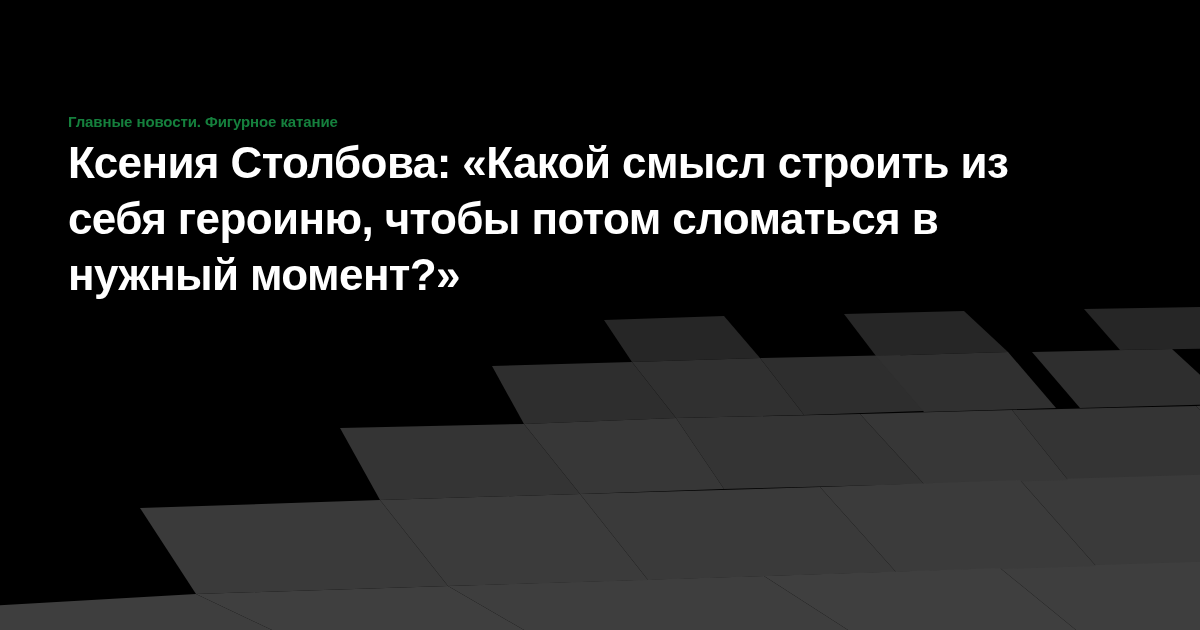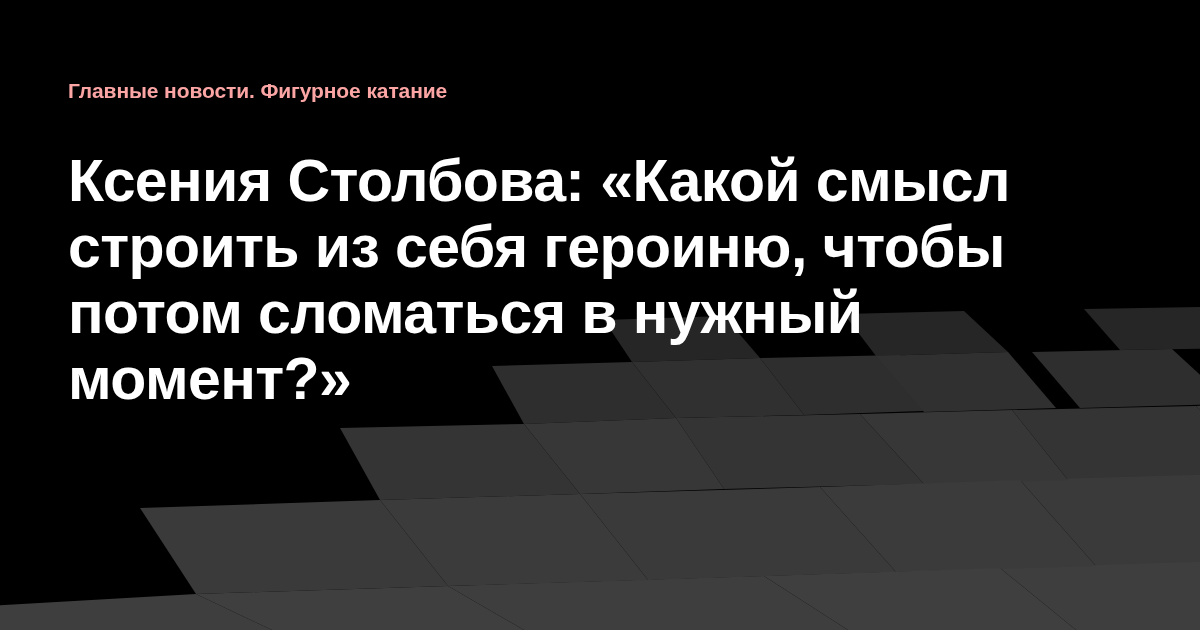--- a/index.html
+++ b/index.html
@@ -25,33 +25,32 @@
   }
   .floor svg { display:block; width:1200px; height:330px; }
   
   .content {
     position:absolute;
     left:68px; top:0;
     width:1060px;
     z-index:3;
   }
   .kicker {
-    margin-top:78px;
-    font-size:21px;
+    margin-top:109px;
+    font-size:15px;
     font-weight:700;
     letter-spacing:-0.1px;
     line-height:26px;
-    color:#fca5a5;
+    color:#15803d;
     white-space:nowrap;
   }
   .headline {
-    margin-top:44px;
-    font-size:59px;
+    font-size:44px;
     font-weight:700;
-    line-height:66px;
+    line-height:56px;
     letter-spacing:-0.6px;
     color:#ffffff;
     max-width:1020px;
   }
 </style>
 </head>
 <body>
 
 <div class="card">
 

